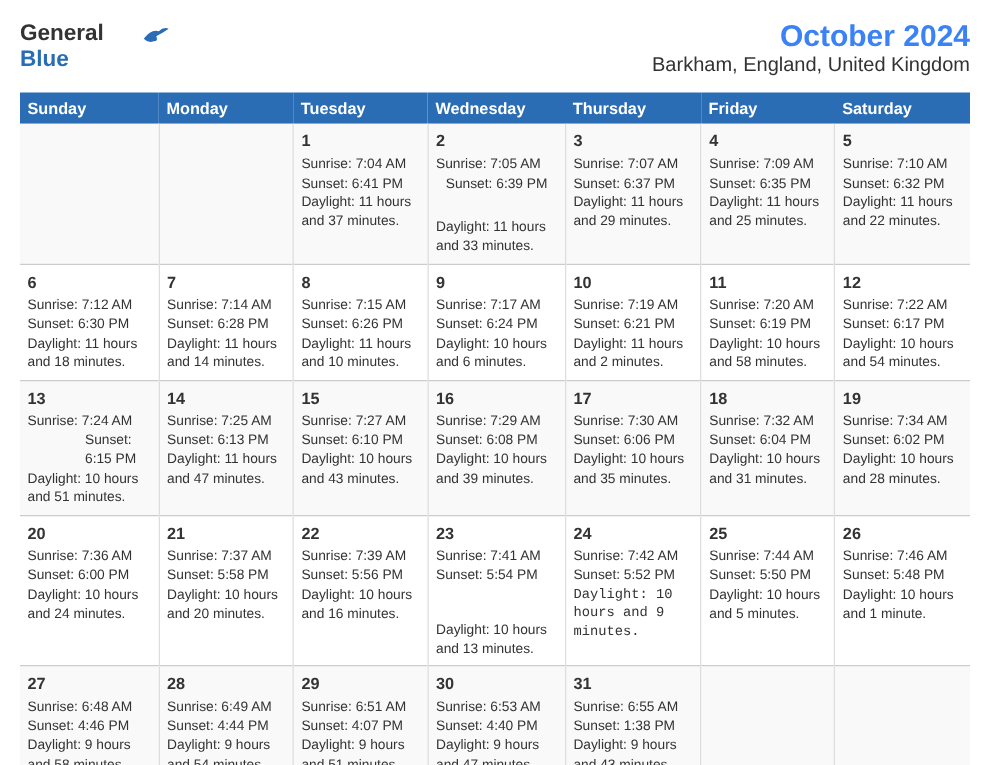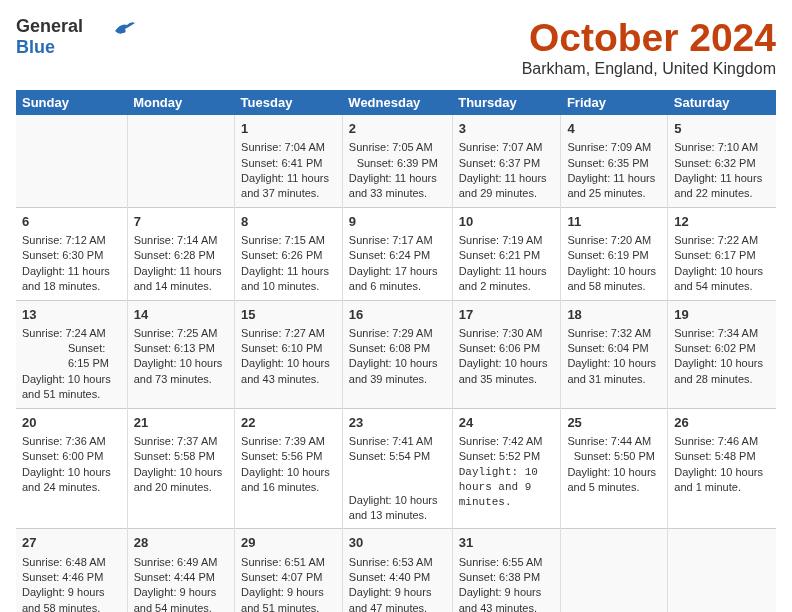--- a/index.html
+++ b/index.html
@@ -29,23 +29,23 @@
     }
     .logo-line {
       display: flex;
       align-items: center;
       gap: 28px;
     }
     .title-area {
       text-align: right;
     }
     .month-title {
-      font-size: 39px;
+      font-size: 24px;
       font-weight: bold;
-      color: #c2410c;
+      color: #3b82f6;
     }
     .location {
       font-size: 16px;
       color: #333;
     }
     table {
       width: 100%;
       border-collapse: collapse;
       font-size: 11px;
     }
@@ -135,21 +135,21 @@
             <span style="display: block;">Sunrise: 7:04 AM</span>
             <span style="display: block;">Sunset: 6:41 PM</span>
             <span style="display: block;">Daylight: 11 hours and 37 minutes.</span>
           </div>
         </td>
         <td>
           <div class="cell-content">
             <span class="day-num">2</span>
             <span style="display: block;">Sunrise: 7:05 AM</span>
             <span style="display: block; text-align: center;">Sunset: 6:39 PM</span>
-            <span style="display: block;">Daylight: 11 hours and 33 minutes.</span>
+            <span style="display: block; margin-top: 20px;">Daylight: 11 hours and 33 minutes.</span>
           </div>
         </td>
         <td>
           <div class="cell-content">
             <span class="day-num">3</span>
             <span style="display: block;">Sunrise: 7:07 AM</span>
             <span style="display: block;">Sunset: 6:37 PM</span>
             <span style="display: block;">Daylight: 11 hours and 29 minutes.</span>
           </div>
         </td>
@@ -193,21 +193,21 @@
             <span style="display: block;">Sunrise: 7:15 AM</span>
             <span style="display: block;">Sunset: 6:26 PM</span>
             <span style="display: block;">Daylight: 11 hours and 10 minutes.</span>
           </div>
         </td>
         <td>
           <div class="cell-content">
             <span class="day-num">9</span>
             <span style="display: block;">Sunrise: 7:17 AM</span>
             <span style="display: block;">Sunset: 6:24 PM</span>
-            <span style="display: block;">Daylight: 17 hours and 6 minutes.</span>
+            <span style="display: block;">Daylight: 10 hours and 6 minutes.</span>
           </div>
         </td>
         <td>
           <div class="cell-content">
             <span class="day-num">10</span>
             <span style="display: block;">Sunrise: 7:19 AM</span>
             <span style="display: block;">Sunset: 6:21 PM</span>
             <span style="display: block;">Daylight: 11 hours and 2 minutes.</span>
           </div>
         </td>
@@ -235,21 +235,21 @@
             <span style="display: block;">Sunrise: 7:24 AM</span>
             <span style="display: block; margin-left: 46px;">Sunset: 6:15 PM</span>
             <span style="display: block;">Daylight: 10 hours and 51 minutes.</span>
           </div>
         </td>
         <td>
           <div class="cell-content">
             <span class="day-num">14</span>
             <span style="display: block;">Sunrise: 7:25 AM</span>
             <span style="display: block;">Sunset: 6:13 PM</span>
-            <span style="display: block;">Daylight: 10 hours and 73 minutes.</span>
+            <span style="display: block;">Daylight: 11 hours and 47 minutes.</span>
           </div>
         </td>
         <td>
           <div class="cell-content">
             <span class="day-num">15</span>
             <span style="display: block;">Sunrise: 7:27 AM</span>
             <span style="display: block;">Sunset: 6:10 PM</span>
             <span style="display: block;">Daylight: 10 hours and 43 minutes.</span>
           </div>
         </td>
@@ -324,21 +324,21 @@
             <span class="day-num">24</span>
             <span style="display: block;">Sunrise: 7:42 AM</span>
             <span style="display: block;">Sunset: 5:52 PM</span>
             <span style="display: block; font-family: Liberation Mono, monospace;">Daylight: 10 hours and 9 minutes.</span>
           </div>
         </td>
         <td>
           <div class="cell-content">
             <span class="day-num">25</span>
             <span style="display: block;">Sunrise: 7:44 AM</span>
-            <span style="display: block; text-align: center;">Sunset: 5:50 PM</span>
+            <span style="display: block;">Sunset: 5:50 PM</span>
             <span style="display: block;">Daylight: 10 hours and 5 minutes.</span>
           </div>
         </td>
         <td>
           <div class="cell-content">
             <span class="day-num">26</span>
             <span style="display: block;">Sunrise: 7:46 AM</span>
             <span style="display: block;">Sunset: 5:48 PM</span>
             <span style="display: block;">Daylight: 10 hours and 1 minute.</span>
           </div>
@@ -374,21 +374,21 @@
             <span class="day-num">30</span>
             <span style="display: block;">Sunrise: 6:53 AM</span>
             <span style="display: block;">Sunset: 4:40 PM</span>
             <span style="display: block;">Daylight: 9 hours and 47 minutes.</span>
           </div>
         </td>
         <td>
           <div class="cell-content">
             <span class="day-num">31</span>
             <span style="display: block;">Sunrise: 6:55 AM</span>
-            <span style="display: block;">Sunset: 6:38 PM</span>
+            <span style="display: block;">Sunset: 1:38 PM</span>
             <span style="display: block;">Daylight: 9 hours and 43 minutes.</span>
           </div>
         </td>
         <td>
           <div class="cell-content"></div>
         </td>
         <td>
           <div class="cell-content"></div>
         </td>
       </tr>

